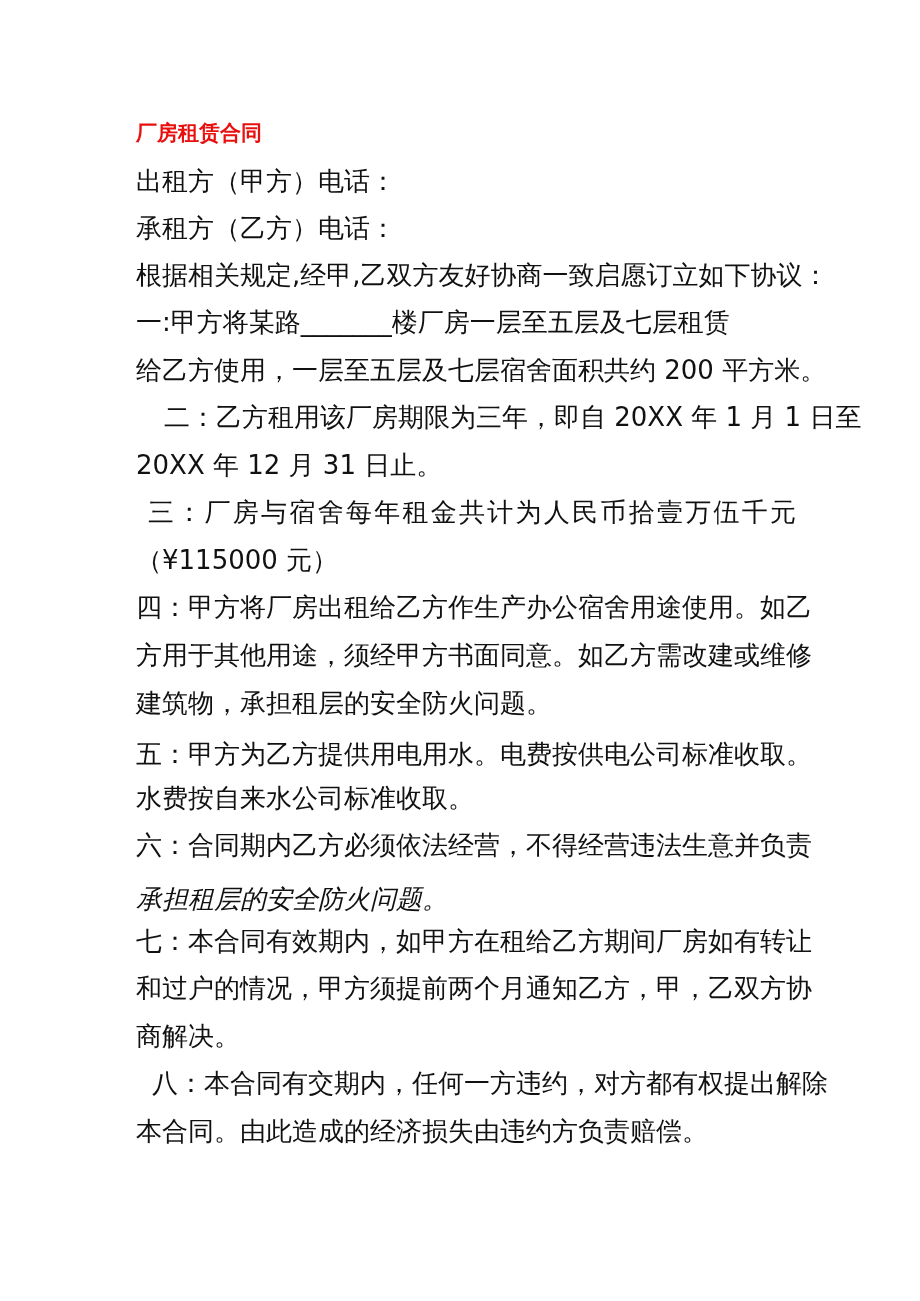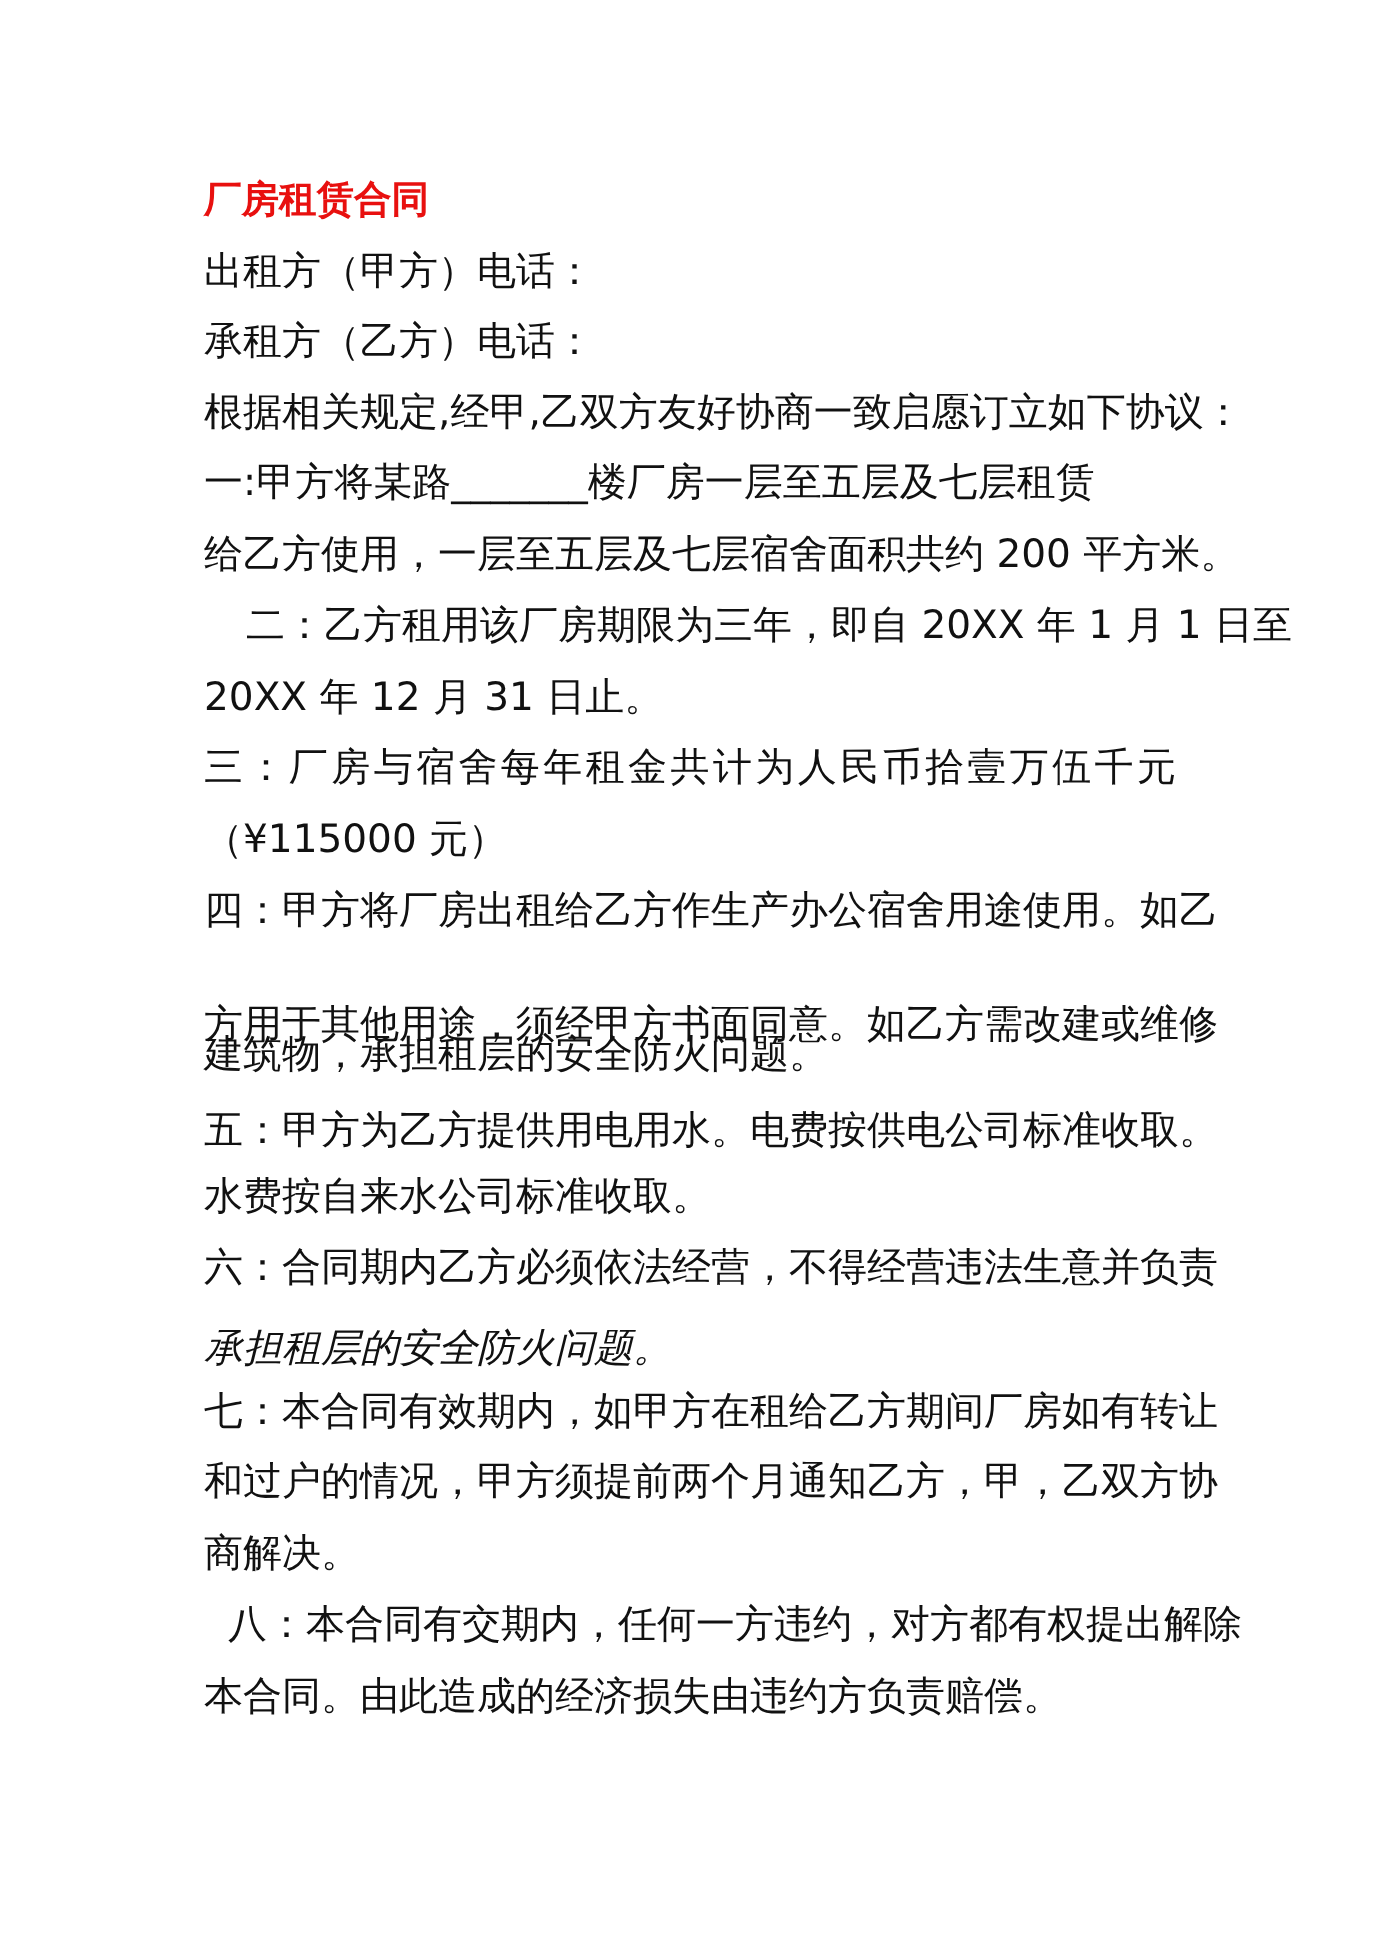--- a/index.html
+++ b/index.html
@@ -26,46 +26,47 @@
       position: absolute;
       left: 136px;
       font-size: 26px;
       line-height: 30px;
       white-space: nowrap;
       color: #111111;
     }
     .title {
       color: #e8100f;
       font-weight: bold;
-      font-size: 25px;
+      font-size: 21px;
     }
     .justify {
       width: 648px;
       text-align: justify;
       text-align-last: justify;
       white-space: normal;
+      margin-left: 12px;
     }
   </style>
 </head>
 <body>
 
 <div class="page">
   <div class="line title" style="top:118px;">厂房租赁合同</div>
 
   <div class="line" style="top:166px;">出租方（甲方）电话：</div>
   <div class="line" style="top:213px;">承租方（乙方）电话：</div>
   <div class="line" style="top:260px;">根据相关规定,经甲,乙双方友好协商一致启愿订立如下协议：</div>
   <div class="line" style="top:307px;">一:甲方将某路_______楼厂房一层至五层及七层租赁</div>
   <div class="line" style="top:355px;">给乙方使用，一层至五层及七层宿舍面积共约 200 平方米。</div>
   <div class="line" style="top:402px;margin-left:28px;">二：乙方租用该厂房期限为三年，即自 20XX 年 1 月 1 日至</div>
   <div class="line" style="top:450px;">20XX 年 12 月 31 日止。</div>
   <div class="line justify" style="top:497px;">三：厂房与宿舍每年租金共计为人民币拾壹万伍千元</div>
   <div class="line" style="top:545px;">（¥115000 元）</div>
   <div class="line" style="top:592px;">四：甲方将厂房出租给乙方作生产办公宿舍用途使用。如乙</div>
-  <div class="line" style="top:640px;margin-top:28px;">方用于其他用途，须经甲方书面同意。如乙方需改建或维修</div>
+  <div class="line" style="top:640px;">方用于其他用途，须经甲方书面同意。如乙方需改建或维修</div>
   <div class="line" style="top:688px;">建筑物，承担租层的安全防火问题。</div>
   <div class="line" style="top:739px;">五：甲方为乙方提供用电用水。电费按供电公司标准收取。</div>
   <div class="line" style="top:783px;">水费按自来水公司标准收取。</div>
   <div class="line" style="top:830px;">六：合同期内乙方必须依法经营，不得经营违法生意并负责</div>
   <div class="line" style="top:884px;font-style:italic;">承担租层的安全防火问题。</div>
   <div class="line" style="top:926px;">七：本合同有效期内，如甲方在租给乙方期间厂房如有转让</div>
   <div class="line" style="top:973px;">和过户的情况，甲方须提前两个月通知乙方，甲，乙双方协</div>
   <div class="line" style="top:1021px;">商解决。</div>
   <div class="line" style="top:1068px;margin-left:16px;">八：本合同有交期内，任何一方违约，对方都有权提出解除</div>
   <div class="line" style="top:1116px;">本合同。由此造成的经济损失由违约方负责赔偿。</div>

